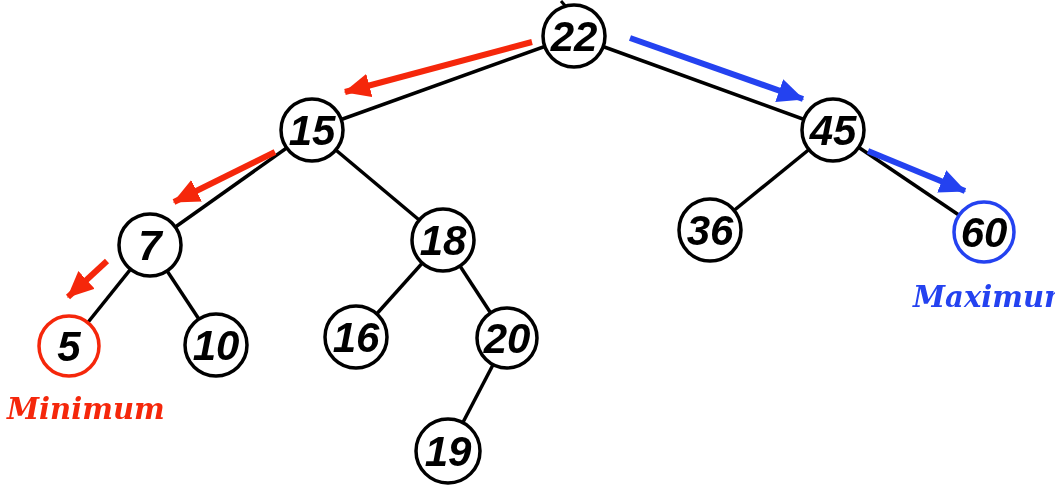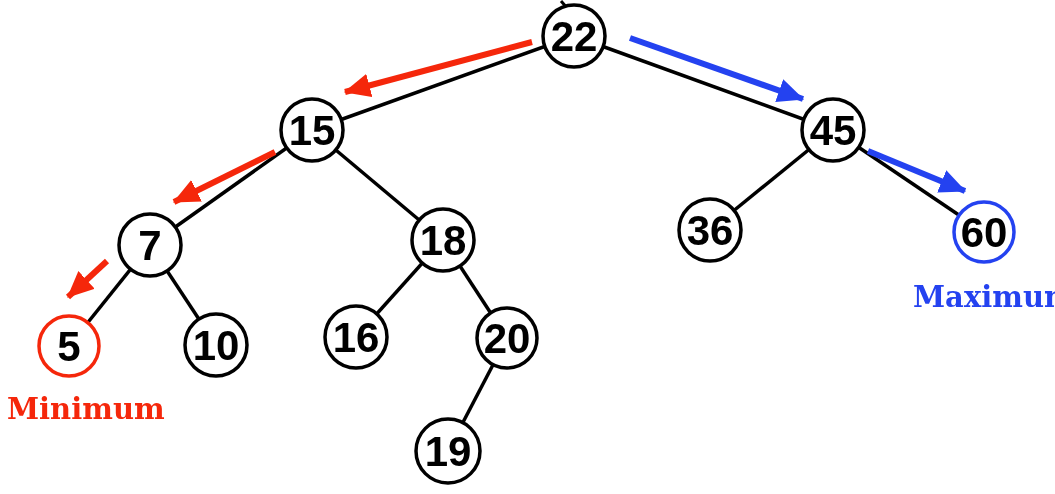--- a/index.html
+++ b/index.html
@@ -7,20 +7,21 @@
     padding: 0;
     background: #ffffff;
     font-family: "Liberation Sans", sans-serif;
   }
   .stage {
     position: relative;
     width: 1055px;
     height: 494px;
     background: #ffffff;
     overflow: hidden;
+    font-style: italic;
   }
   svg { display: block; }
   .node-circle {
     fill: #ffffff;
     stroke-width: 3.5px;
   }
   .node-label {
     font-family: "Liberation Sans", sans-serif;
     font-weight: 700;
     font-size: 42px;

